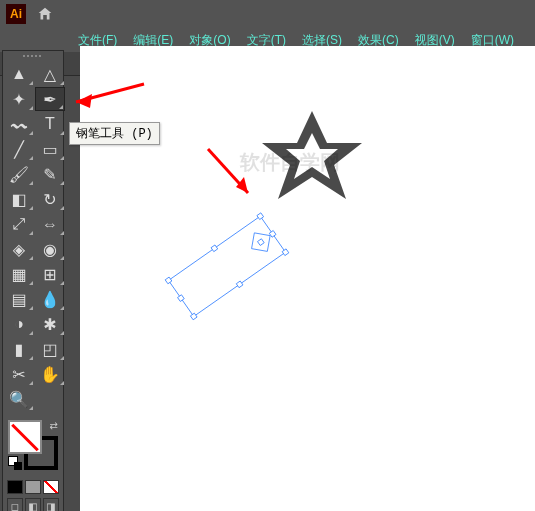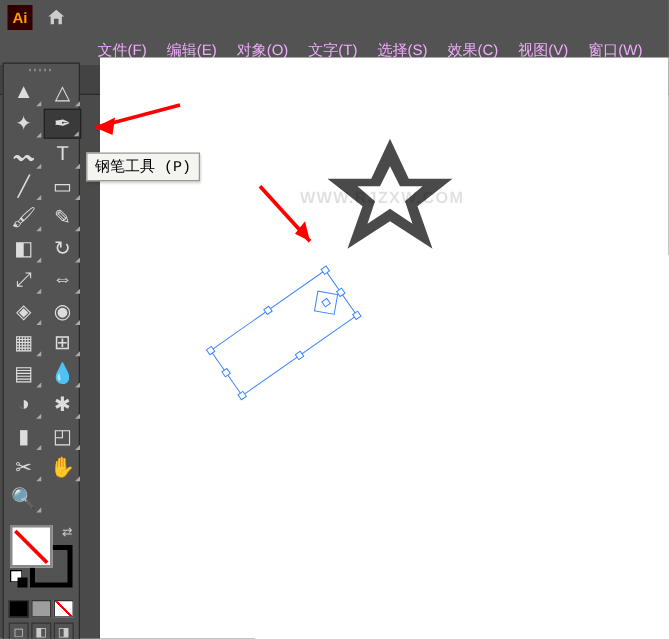--- a/index.html
+++ b/index.html
@@ -2,21 +2,21 @@
 <html><head>
 <meta charset="utf-8">
 <style>
   * { margin: 0; padding: 0; box-sizing: border-box; }
   body { font-family: "Microsoft YaHei", sans-serif; background: #4a4a4a; width: 535px; height: 511px; overflow: hidden; position: relative; }
   
   .titlebar { height: 28px; background: #535353; display: flex; align-items: center; padding-left: 6px; }
   .app-icon { width: 20px; height: 20px; background: #330000; display: flex; align-items: center; justify-content: center; color: #ff9a00; font-weight: bold; font-size: 12px; margin-right: 6px; }
   .home-icon { width: 18px; height: 18px; margin-left: 4px; }
   
-  .menubar { height: 24px; background: #535353; display: flex; align-items: center; padding-left: 70px; font-size: 12px; color: #f0abfc; }
+  .menubar { height: 24px; background: #535353; display: flex; align-items: center; padding-left: 70px; font-size: 12px; color: #5eead4; }
   .menu-item { padding: 0 8px; cursor: default; }
   
   .tabbar { height: 24px; background: #434343; display: flex; align-items: center; padding-left: 80px; font-size: 12px; color: #ddd; border-bottom: 1px solid #2a2a2a; }
   .tab { padding: 0 8px; display: flex; align-items: center; height: 24px; }
   .tab-close { margin-left: 16px; font-size: 14px; cursor: pointer; }
   
   .toolbox { position: absolute; left: 2px; top: 50px; width: 62px; background: #535353; border: 1px solid #2a2a2a; }
   .tool-grabber { height: 10px; display: flex; align-items: center; justify-content: center; }
   .grabber-dots { width: 20px; height: 2px; background: repeating-linear-gradient(90deg, #888 0 2px, transparent 2px 4px); }
   .tool-grid { display: grid; grid-template-columns: 30px 30px; gap: 1px; padding: 1px; }
@@ -132,21 +132,21 @@
     <div class="mode-btn">◨</div>
   </div>
 </div>
 
 <div class="canvas">
   <svg class="star" width="120" height="120" viewBox="0 0 120 120">
     <path d="M60 10 L75 42 L110 42 L82 64 L94 98 L60 76 L26 98 L38 64 L10 42 L45 42 Z
              M60 32 L68 48 L86 48 L72 60 L78 78 L60 66 L42 78 L48 60 L34 48 L52 48 Z" fill="#4a4a4a" fill-rule="evenodd"></path>
   </svg>
   <div class="watermark">
-    <div class="sub">WWW.RJZXW.COM</div>
+    <div>软件自学网</div>
   </div>
   <svg class="selection-rect" width="200" height="200" viewBox="0 0 200 200">
     <g transform="translate(100,100) rotate(-35) translate(-60,-20)">
       <rect x="0" y="0" width="140" height="55" fill="none" stroke="#3a84ff" stroke-width="1"></rect>
       <rect x="-3" y="-3" width="6" height="6" fill="#fff" stroke="#3a84ff"></rect>
       <rect x="137" y="-3" width="6" height="6" fill="#fff" stroke="#3a84ff"></rect>
       <rect x="-3" y="52" width="6" height="6" fill="#fff" stroke="#3a84ff"></rect>
       <rect x="137" y="52" width="6" height="6" fill="#fff" stroke="#3a84ff"></rect>
       <rect x="67" y="-3" width="6" height="6" fill="#fff" stroke="#3a84ff"></rect>
       <rect x="67" y="52" width="6" height="6" fill="#fff" stroke="#3a84ff"></rect>

